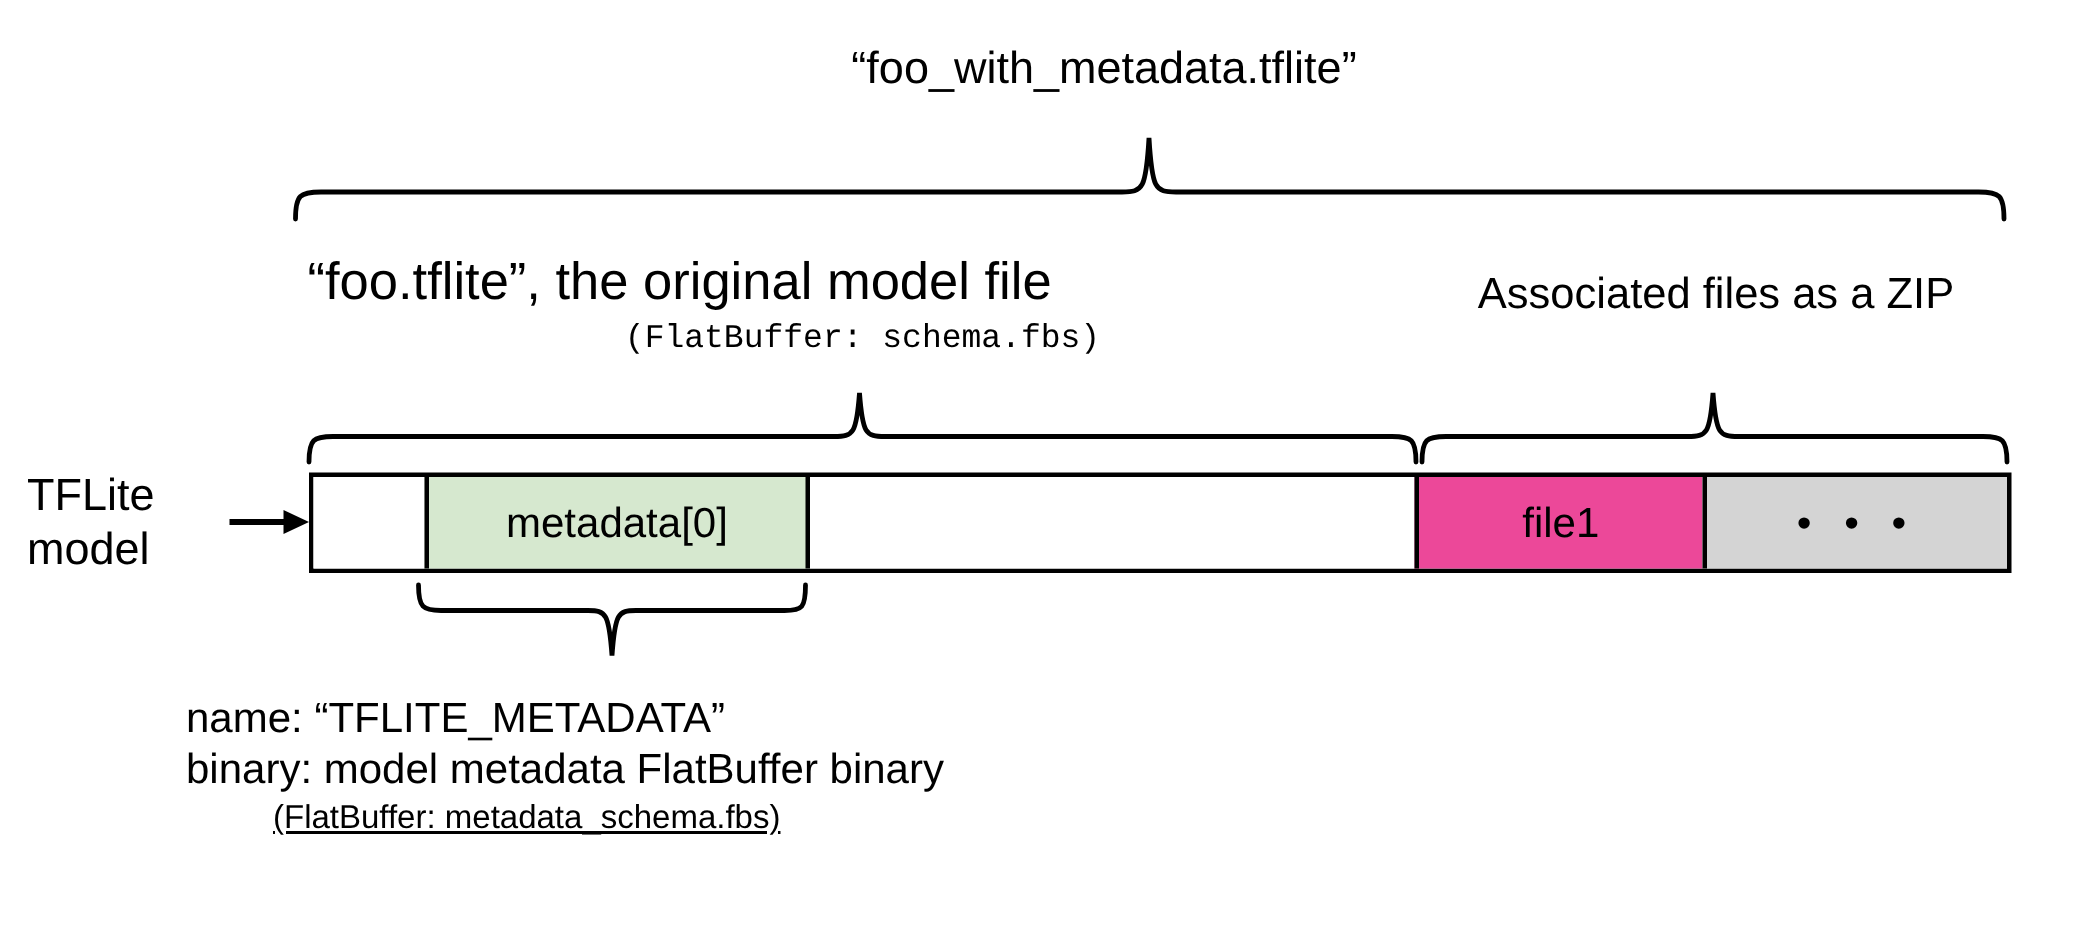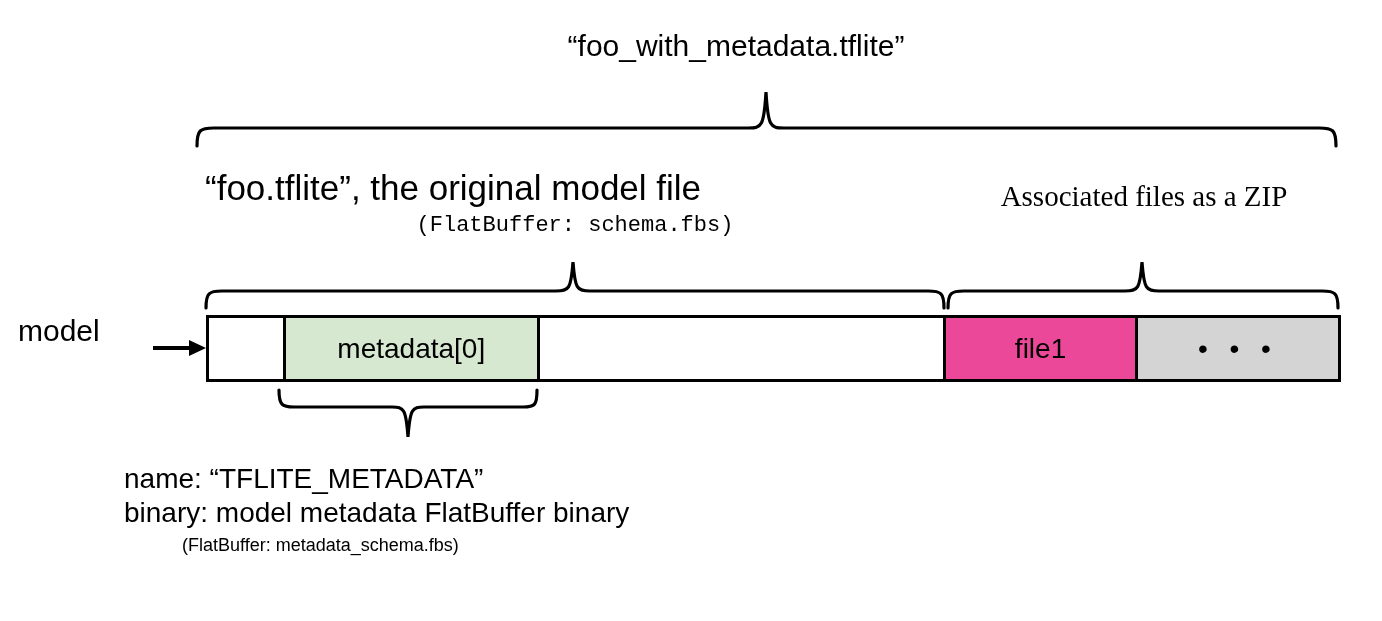--- a/index.html
+++ b/index.html
@@ -41,21 +41,20 @@
     white-space: nowrap;
     font-family: Liberation Mono, monospace;
   }
 
   .label-zip {
     left: 946px; top: 178px; width: 396px;
     text-align: center;
     font-size: 29px;
     line-height: 36px;
     white-space: nowrap;
-    font-family: Liberation Serif, serif;
   }
 
   .left-label {
     left: 18px; top: 313px; width: 150px;
     text-align: left;
     font-size: 30px;
     line-height: 36px;
   }
 
   
@@ -81,23 +80,24 @@
   .cell-file1    { width: 192px; background: #ec4899; border-left: 3px solid #000; }
   .cell-ellipsis { width: 204px; background: #d4d4d4; border-left: 3px solid #000; letter-spacing: 7px; }
 
   .bottom-note {
     left: 124px; top: 462px;
     font-size: 28px;
     line-height: 34px;
     white-space: nowrap;
   }
   .bottom-note .sub {
-    font-size: 18px;
+    font-size: 22px;
     line-height: 30px;
     padding-left: 58px;
+    text-decoration: underline;
   }
 
   svg.overlay {
     left: 0; top: 0; width: 1382px; height: 621px;
     pointer-events: none;
   }
 </style>
 </head>
 <body>
 
@@ -144,20 +144,21 @@
     <polygon points="189,340 206,348 189,356" fill="#000000"></polygon>
   </g>
 </svg>
 
 <div class="abs label-model">“foo.tflite”, the original model file</div>
 <div class="abs label-model-sub">(FlatBuffer: schema.fbs)</div>
 
 <div class="abs label-zip">Associated files as a ZIP</div>
 
 <div class="abs left-label">
+  <div>TFLite</div>
   <div>model</div>
 </div>
 
 <div class="abs bar">
   <div class="cell cell-pad"></div>
   <div class="cell cell-metadata">metadata[0]</div>
   <div class="cell cell-rest"></div>
   <div class="cell cell-file1">file1</div>
   <div class="cell cell-ellipsis">• • •</div>
 </div>

